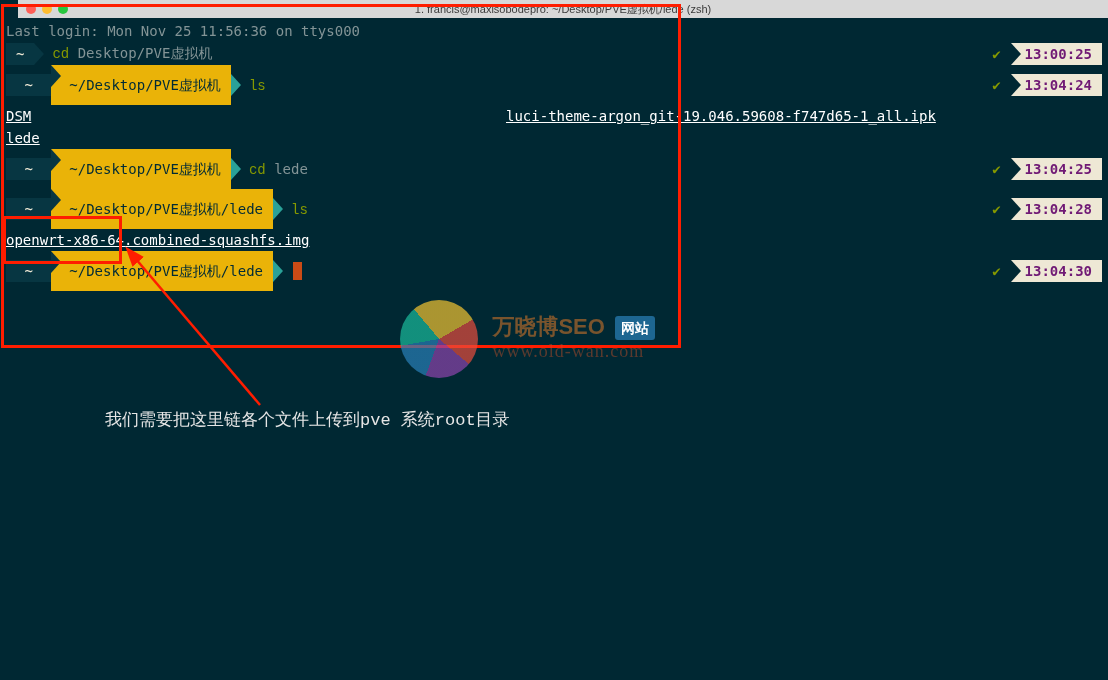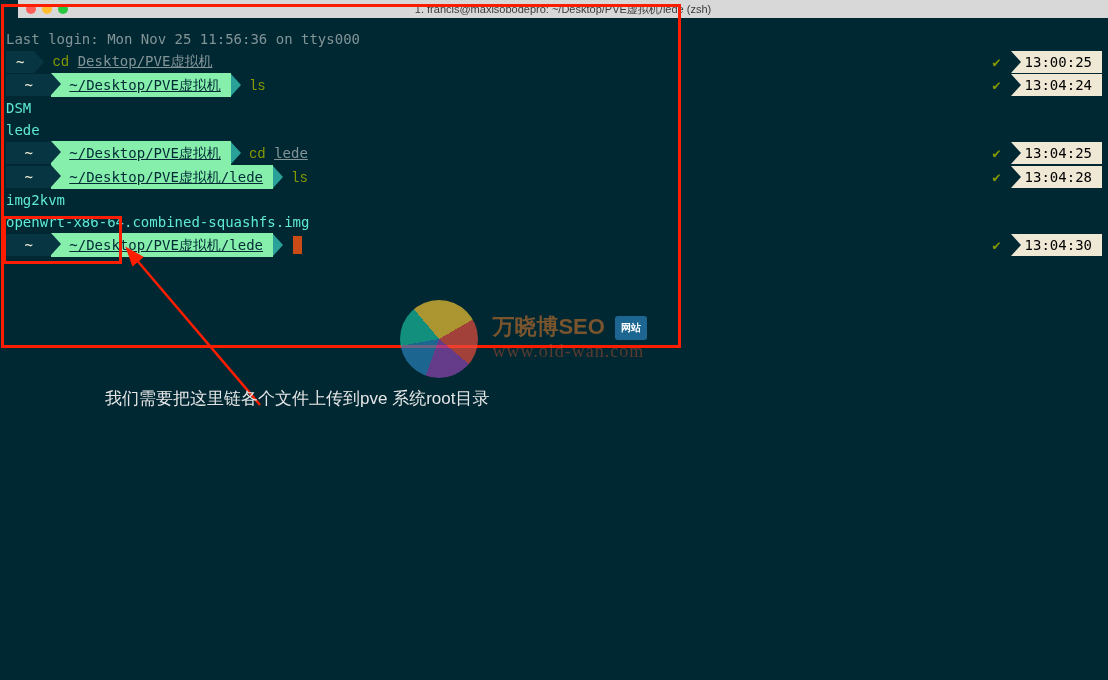--- a/index.html
+++ b/index.html
@@ -33,91 +33,91 @@
   .titletext {
     position: absolute;
     left: 0; right: 0;
     text-align: center;
     font-family: -apple-system, "Helvetica Neue", sans-serif;
     font-size: 11px;
     color: #3a3a3a;
   }
 
   .term {
-    padding: 10px 6px;
+    padding: 2px 6px;
   }
 
   .line { display: flex; align-items: center; min-height: 22px; position: relative; }
   .line .left { display: flex; align-items: center; flex-wrap: wrap; }
 
   .seg-home {
     background: #073642;
     color: #eee8d5;
     padding: 0 10px;
     height: 22px;
     display: inline-flex;
     align-items: center;
     position: relative;
   }
   .seg-path {
-    background: #86efac;
+    background: #eab308;
     color: #002b36;
     padding: 0 10px 0 18px;
-    height: 24px;
+    height: 40px;
     display: inline-flex;
     align-items: center;
     position: relative;
-    text-decoration: underline;
   }
   .seg-path::before {
     content: "";
     position: absolute;
     left: 0; top: 0;
     border-top: 11px solid transparent;
     border-bottom: 11px solid transparent;
     border-left: 10px solid #073642;
   }
   .seg-path-arrow {
     display: inline-block;
     width: 0; height: 0;
     border-top: 11px solid transparent;
     border-bottom: 11px solid transparent;
     border-left: 10px solid #2aa198;
   }
 
   .cmd { color: #839496; margin-left: 8px; }
   .cmd .grn { color: #859900; font-family: Liberation Mono, monospace; }
-  .cmd .und { text-decoration: underline; }
+  .cmd .und { }
 
   .right-badge {
     margin-left: auto;
     display: flex;
     align-items: center;
     gap: 10px;
   }
   .check { color: #859900; font-weight: bold; }
   .timeseg {
     background: #eee8d5;
-    color: #000000;
+    color: #701a75;
     padding: 0 10px 0 14px;
     height: 22px;
     display: inline-flex;
     align-items: center;
     position: relative;
+    font-weight: bold;
   }
   .timeseg::before {
     content: "";
     position: absolute;
     left: 0; top: 0;
     border-top: 11px solid transparent;
     border-bottom: 11px solid transparent;
     border-left: 10px solid #002833;
   }
 
-  .out-gold { color: #5eead4; }
+  .out-gold { color: #ffffff; text-decoration: underline; }
   .out-cols { display: flex; }
   .col1 { width: 500px; }
 
   .cursor {
     display: inline-block;
     width: 9px; height: 18px;
     background: #cb4b16;
     margin-left: 10px;
   }
 
@@ -153,21 +153,21 @@
     border-radius: 50%;
     background: conic-gradient(#f4c430 0deg 60deg, #e84c3d 60deg 130deg, #8e44ad 130deg 200deg, #2980b9 200deg 260deg, #1abc9c 260deg 320deg, #f4c430 320deg 360deg);
     display: inline-block;
     vertical-align: middle;
     opacity: 0.7;
   }
   .wm .texts { display: inline-block; vertical-align: middle; margin-left: 6px; }
   .wm .t1 { font-family: "PingFang SC", sans-serif; font-size: 22px; color: rgba(220,120,40,0.55); font-weight: bold; }
   .wm .t1 .badge {
     display: inline-block; background: rgba(41,128,185,0.7); color: #fff;
-    font-size: 10px; padding: 1px 6px; border-radius: 3px; margin-left: 4px; vertical-align: middle;
+    font-size: 14px; padding: 1px 6px; border-radius: 3px; margin-left: 4px; vertical-align: middle;
   }
   .wm .t2 { font-family: Liberation Serif, serif; font-size: 18px; color: rgba(200,80,40,0.45); letter-spacing: 1px; }
 </style>
 </head>
 <body>
 
 <div class="titlebar">
   <div class="traffic-lights">
     <div class="tl" style="background:#ff5f57"></div>
     <div class="tl" style="background:#febc2e"></div>
@@ -207,20 +207,21 @@
       </span>
     </div>
     <div class="right-badge">
       <span class="check">✔</span>
       <span class="timeseg">13:04:24</span>
     </div>
   </div>
 
   <div class="line out-cols out-gold">
     <span class="col1">DSM</span>
+    <span>luci-theme-argon_git-19.046.59608-f747d65-1_all.ipk</span>
   </div>
   <div class="line out-gold">
     <span>lede</span>
   </div>
 
   <div class="line">
     <div class="left">
       <span class="seg-home">&nbsp;~&nbsp;</span>
       <span class="seg-path">~/Desktop/PVE虚拟机</span>
       <span class="seg-path-arrow"></span>
@@ -243,23 +244,20 @@
       <span class="cmd">
         <span class="grn">ls</span>
       </span>
     </div>
     <div class="right-badge">
       <span class="check">✔</span>
       <span class="timeseg">13:04:28</span>
     </div>
   </div>
 
-  <div class="line out-gold">
-      <span>img2kvm</span>
-    </div>
   <div class="line out-gold">
       <span>openwrt-x86-64.combined-squashfs.img</span>
     </div>
 
   <div class="line">
     <div class="left">
       <span class="seg-home">&nbsp;~&nbsp;</span>
       <span class="seg-path">~/Desktop/PVE虚拟机/lede</span>
       <span class="seg-path-arrow"></span>
       <span class="cursor"></span>
@@ -279,21 +277,21 @@
   <svg width="200" height="170">
     <defs>
       <marker id="arr" markerWidth="10" markerHeight="10" refX="2" refY="3" orient="auto">
         <path d="M0,0 L0,6 L8,3 z" fill="#ff1d00"></path>
       </marker>
     </defs>
     <line x1="140" y1="155" x2="15" y2="8" stroke="#ff1d00" stroke-width="2.5" marker-end="url(#arr)"></line>
   </svg>
 </div>
 
-<div class="caption" style="left:105px; top:388px;">我们需要把这里链各个文件上传到pve 系统root目录</div>
+<div class="caption" style="left:105px; top:410px;font-family:Liberation Mono, monospace;">我们需要把这里链各个文件上传到pve 系统root目录</div>
 
 <div class="wm">
   <span class="logo"></span>
   <span class="texts">
     <div class="t1">
       <span>万晓博SEO</span>
       <span class="badge">网站</span>
     </div>
     <div class="t2">www.old-wan.com</div>
   </span>

